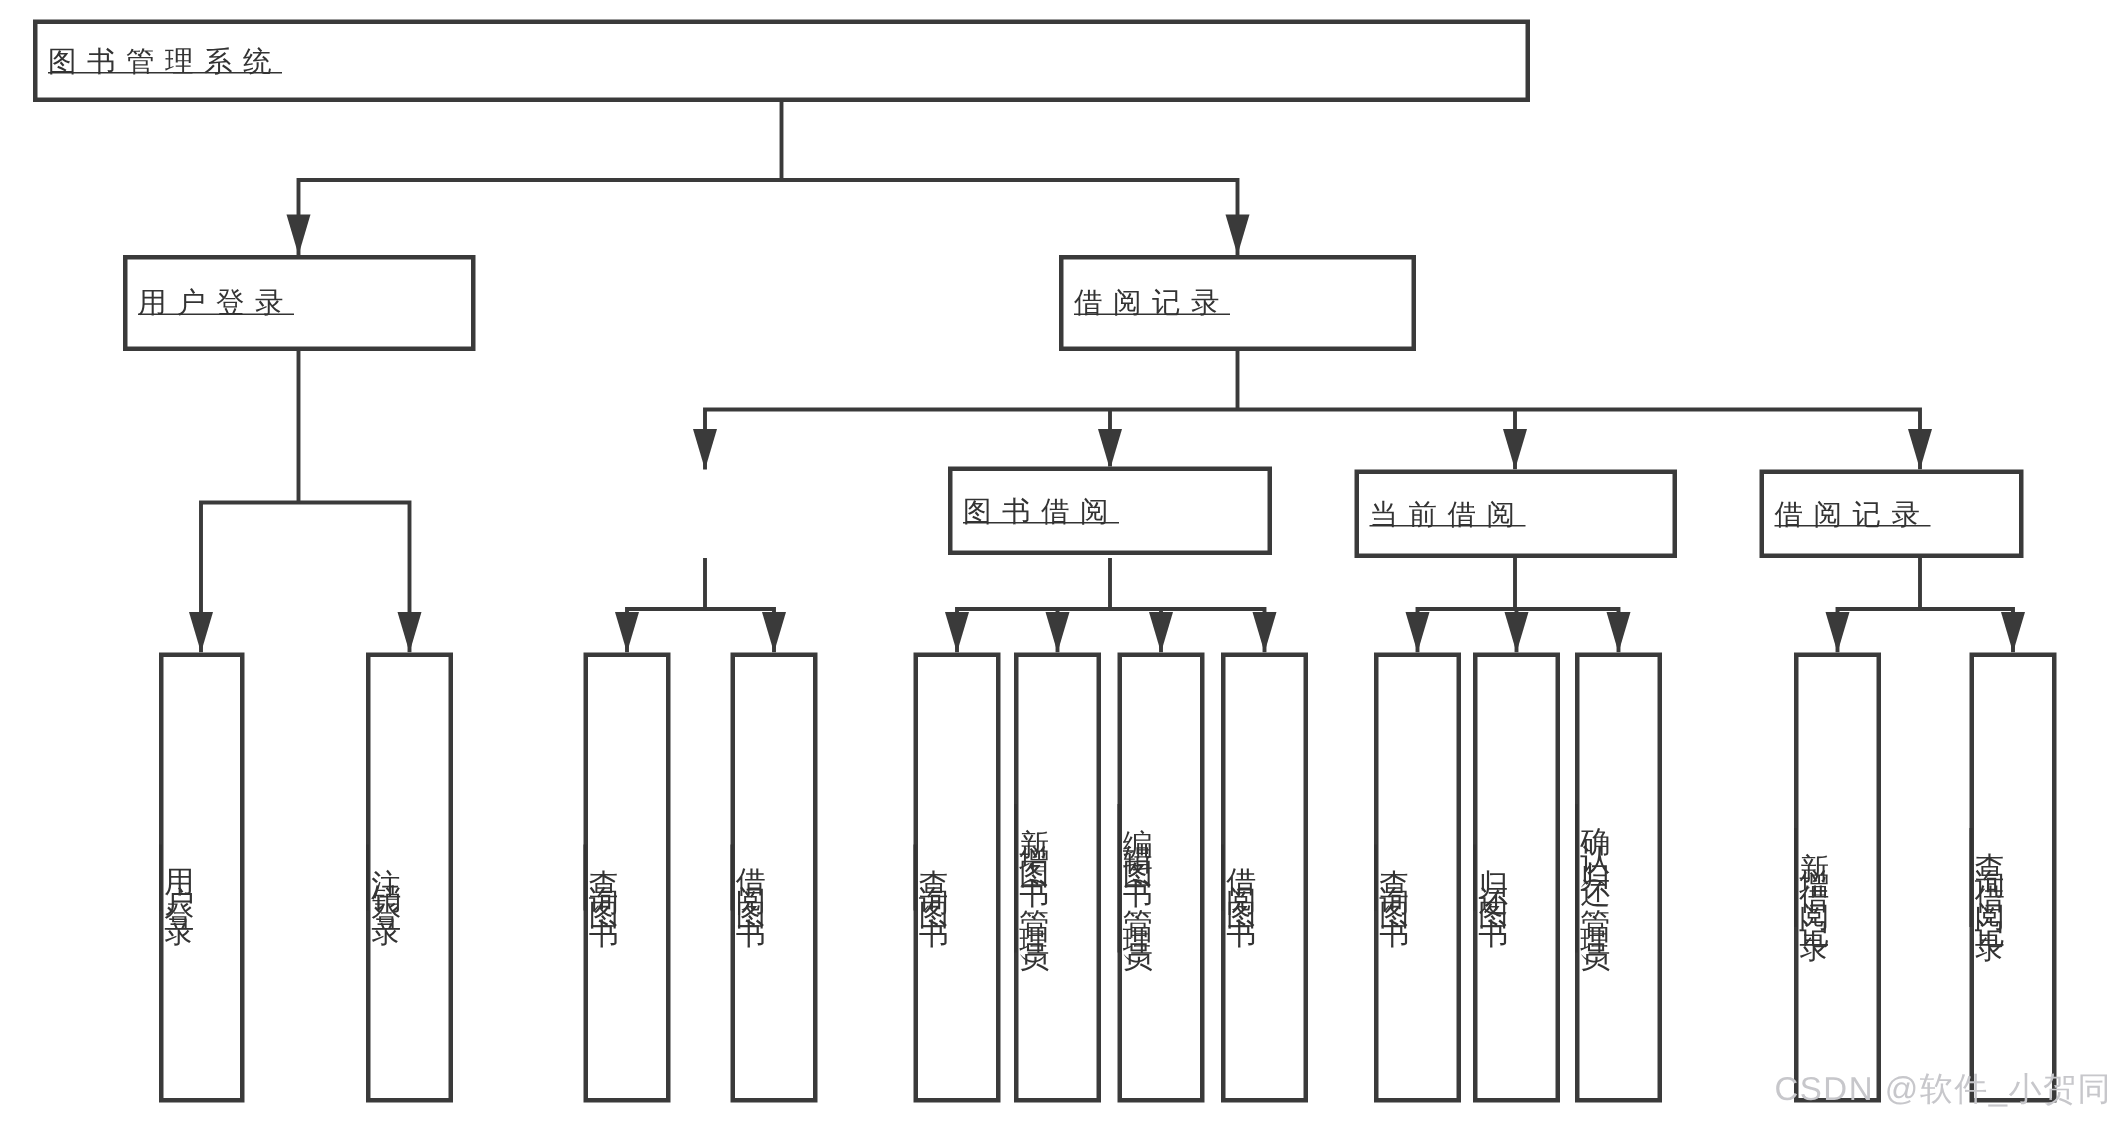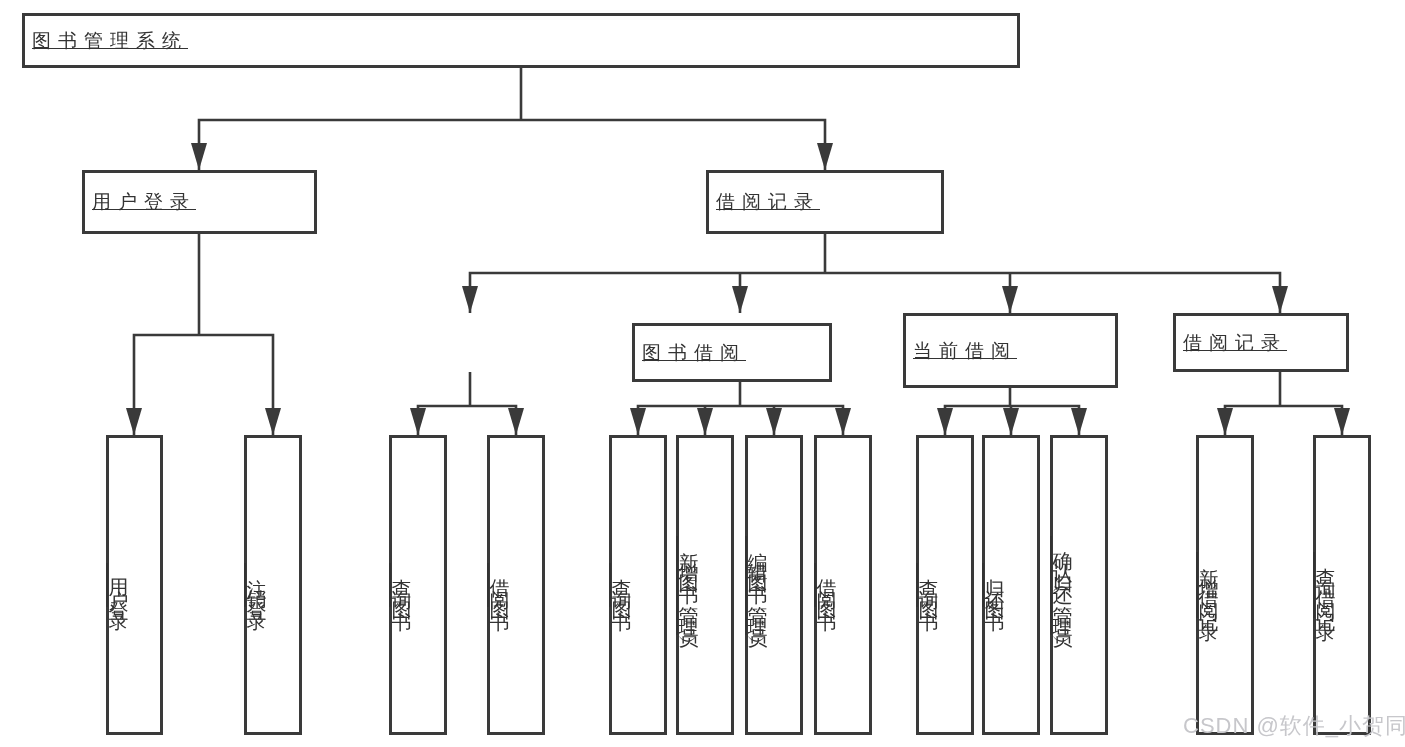--- a/index.html
+++ b/index.html
@@ -98,24 +98,24 @@
     <span class="hlabel">图书管理系统</span>
   </div>
 
   <div class="node" style="left:82px;top:170px;width:235px;height:64px">
     <span class="hlabel">用户登录</span>
   </div>
   <div class="node" style="left:706px;top:170px;width:238px;height:64px">
     <span class="hlabel">借阅记录</span>
   </div>
 
-  <div class="node" style="left:632px;top:323px;width:200px;height:59px">
+  <div class="node" style="left:632px;top:311px;width:216px;height:59px">
     <span class="hlabel">图书借阅</span>
   </div>
-  <div class="node" style="left:903px;top:313px;width:215px;height:75px">
+  <div class="node" style="left:903px;top:313px;width:215px;height:59px">
     <span class="hlabel">当前借阅</span>
   </div>
   <div class="node" style="left:1173px;top:313px;width:176px;height:59px">
     <span class="hlabel">借阅记录</span>
   </div>
 
   <div class="node" style="left:106px;top:435px;width:57px;height:300px">
     <span class="vtext">用户登录</span>
   </div>
   <div class="node" style="left:244px;top:435px;width:58px;height:300px">

